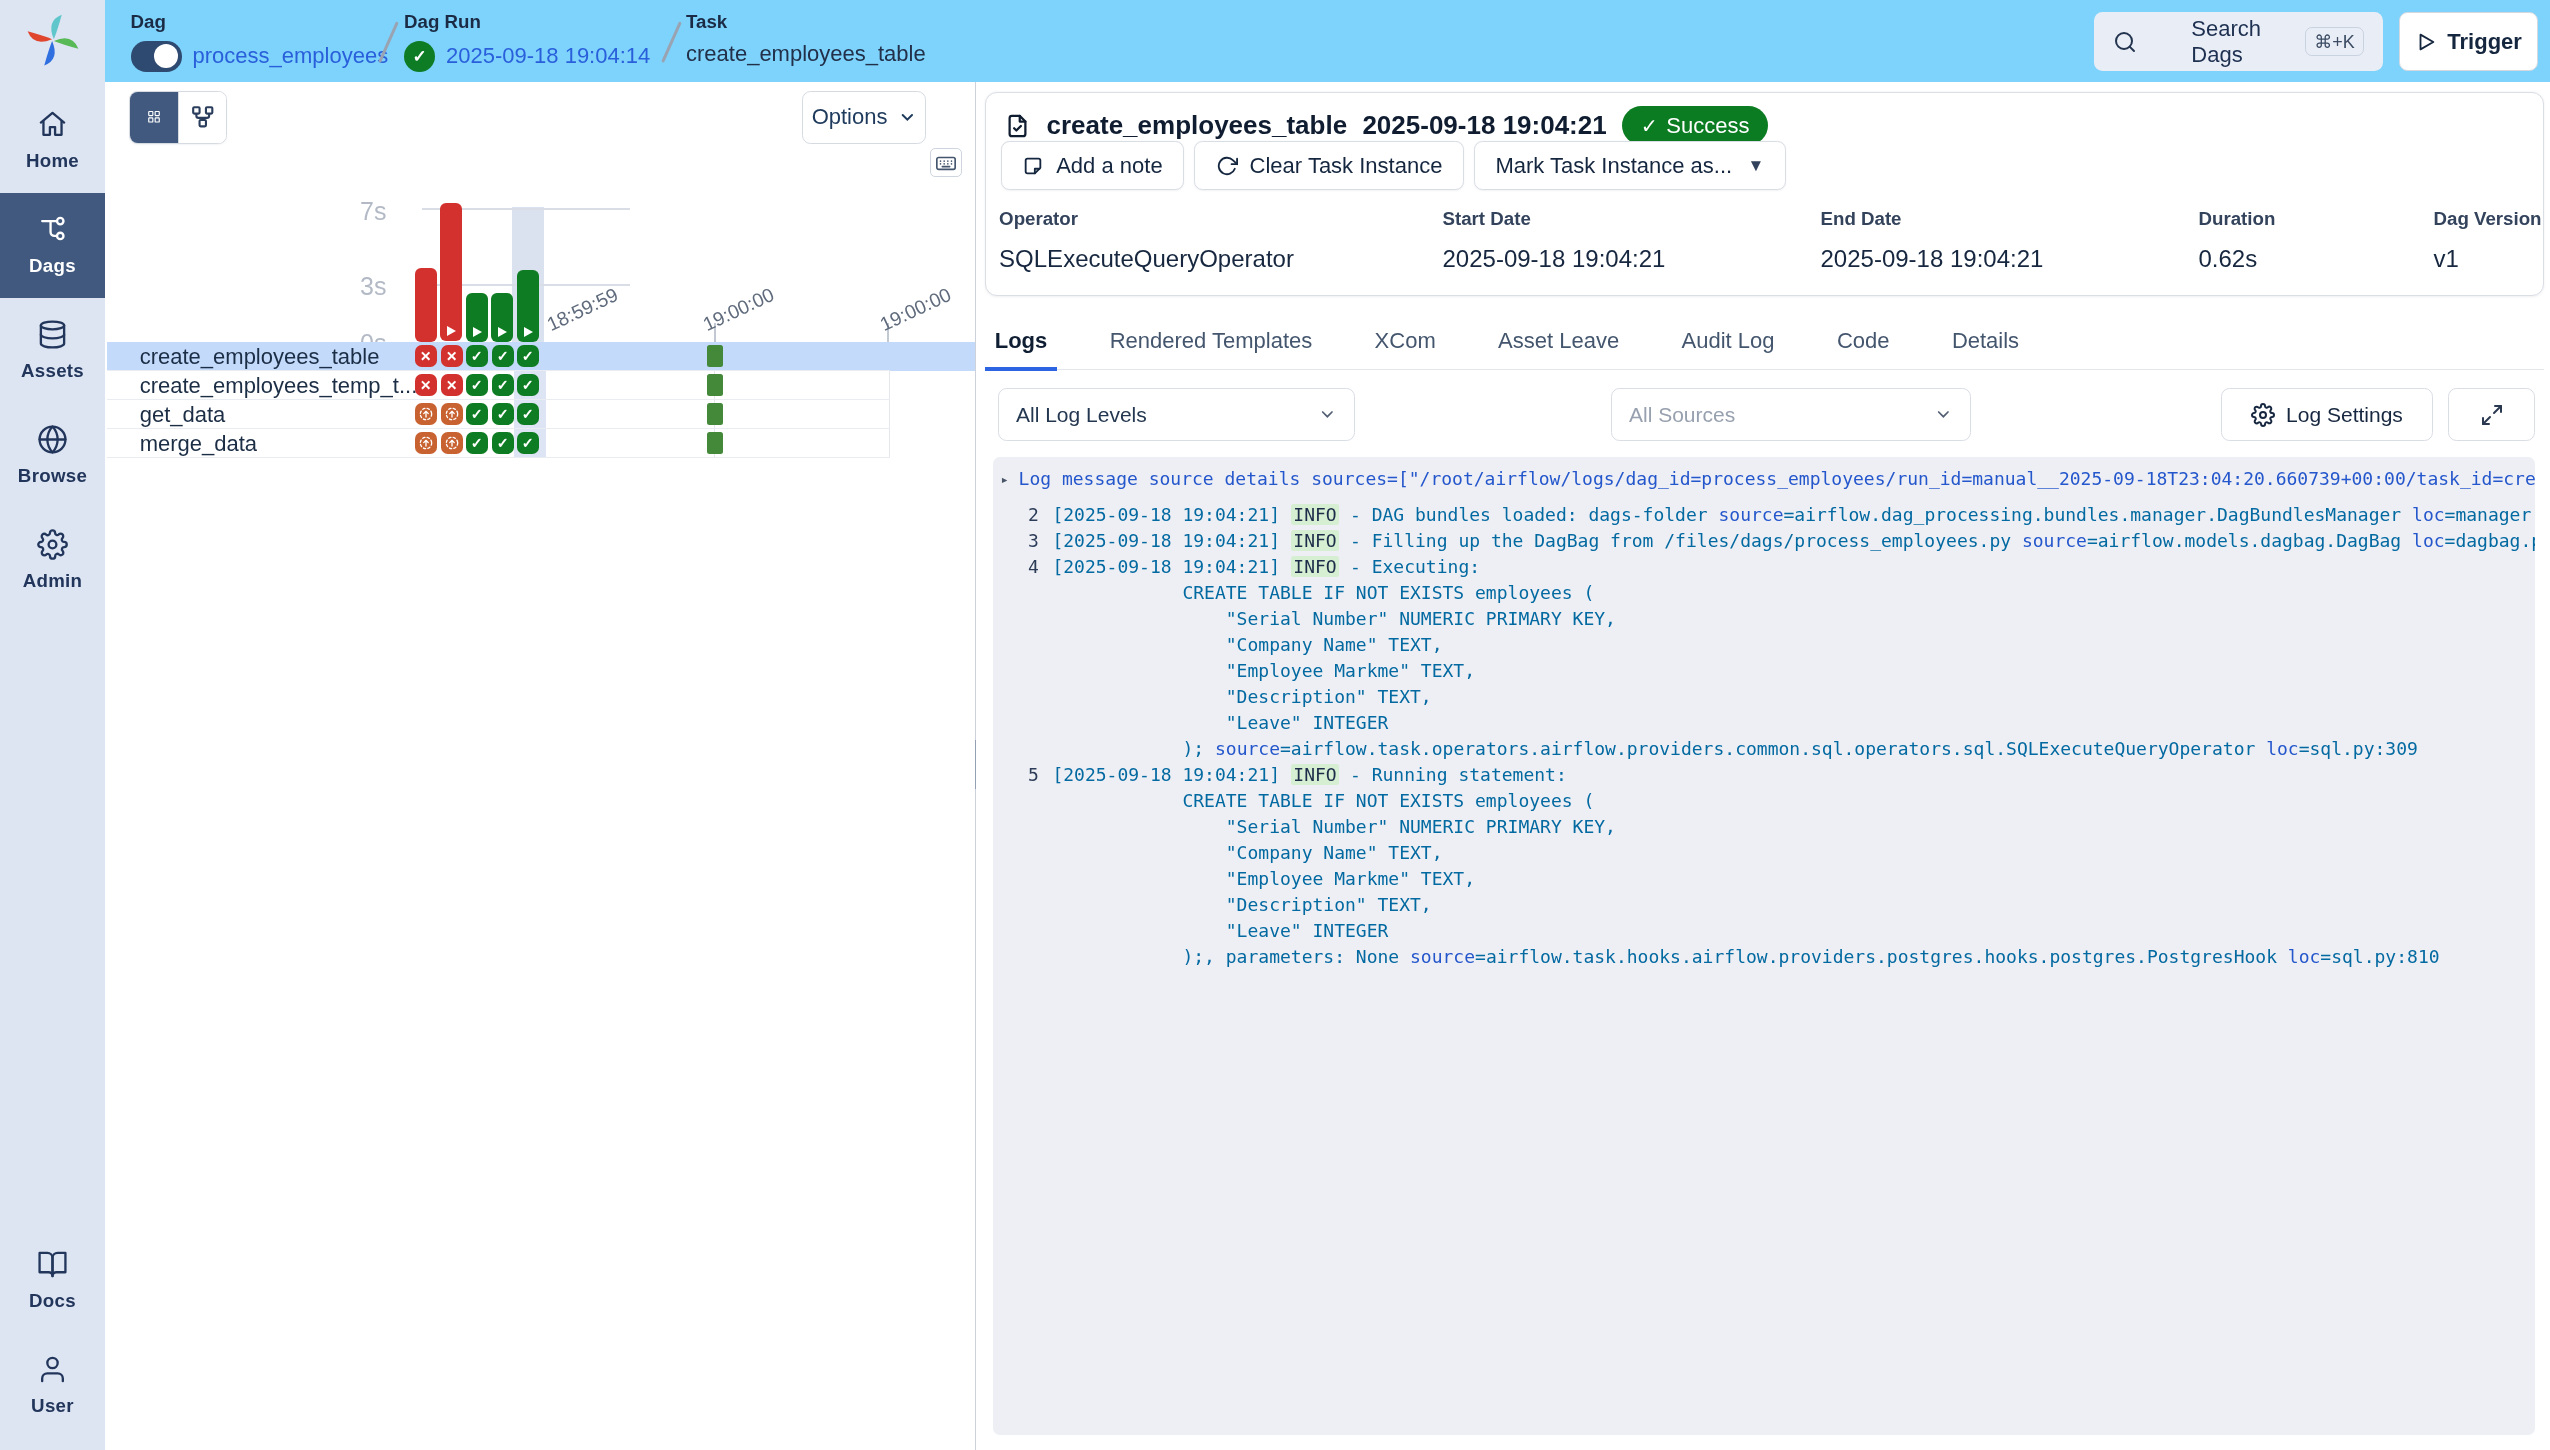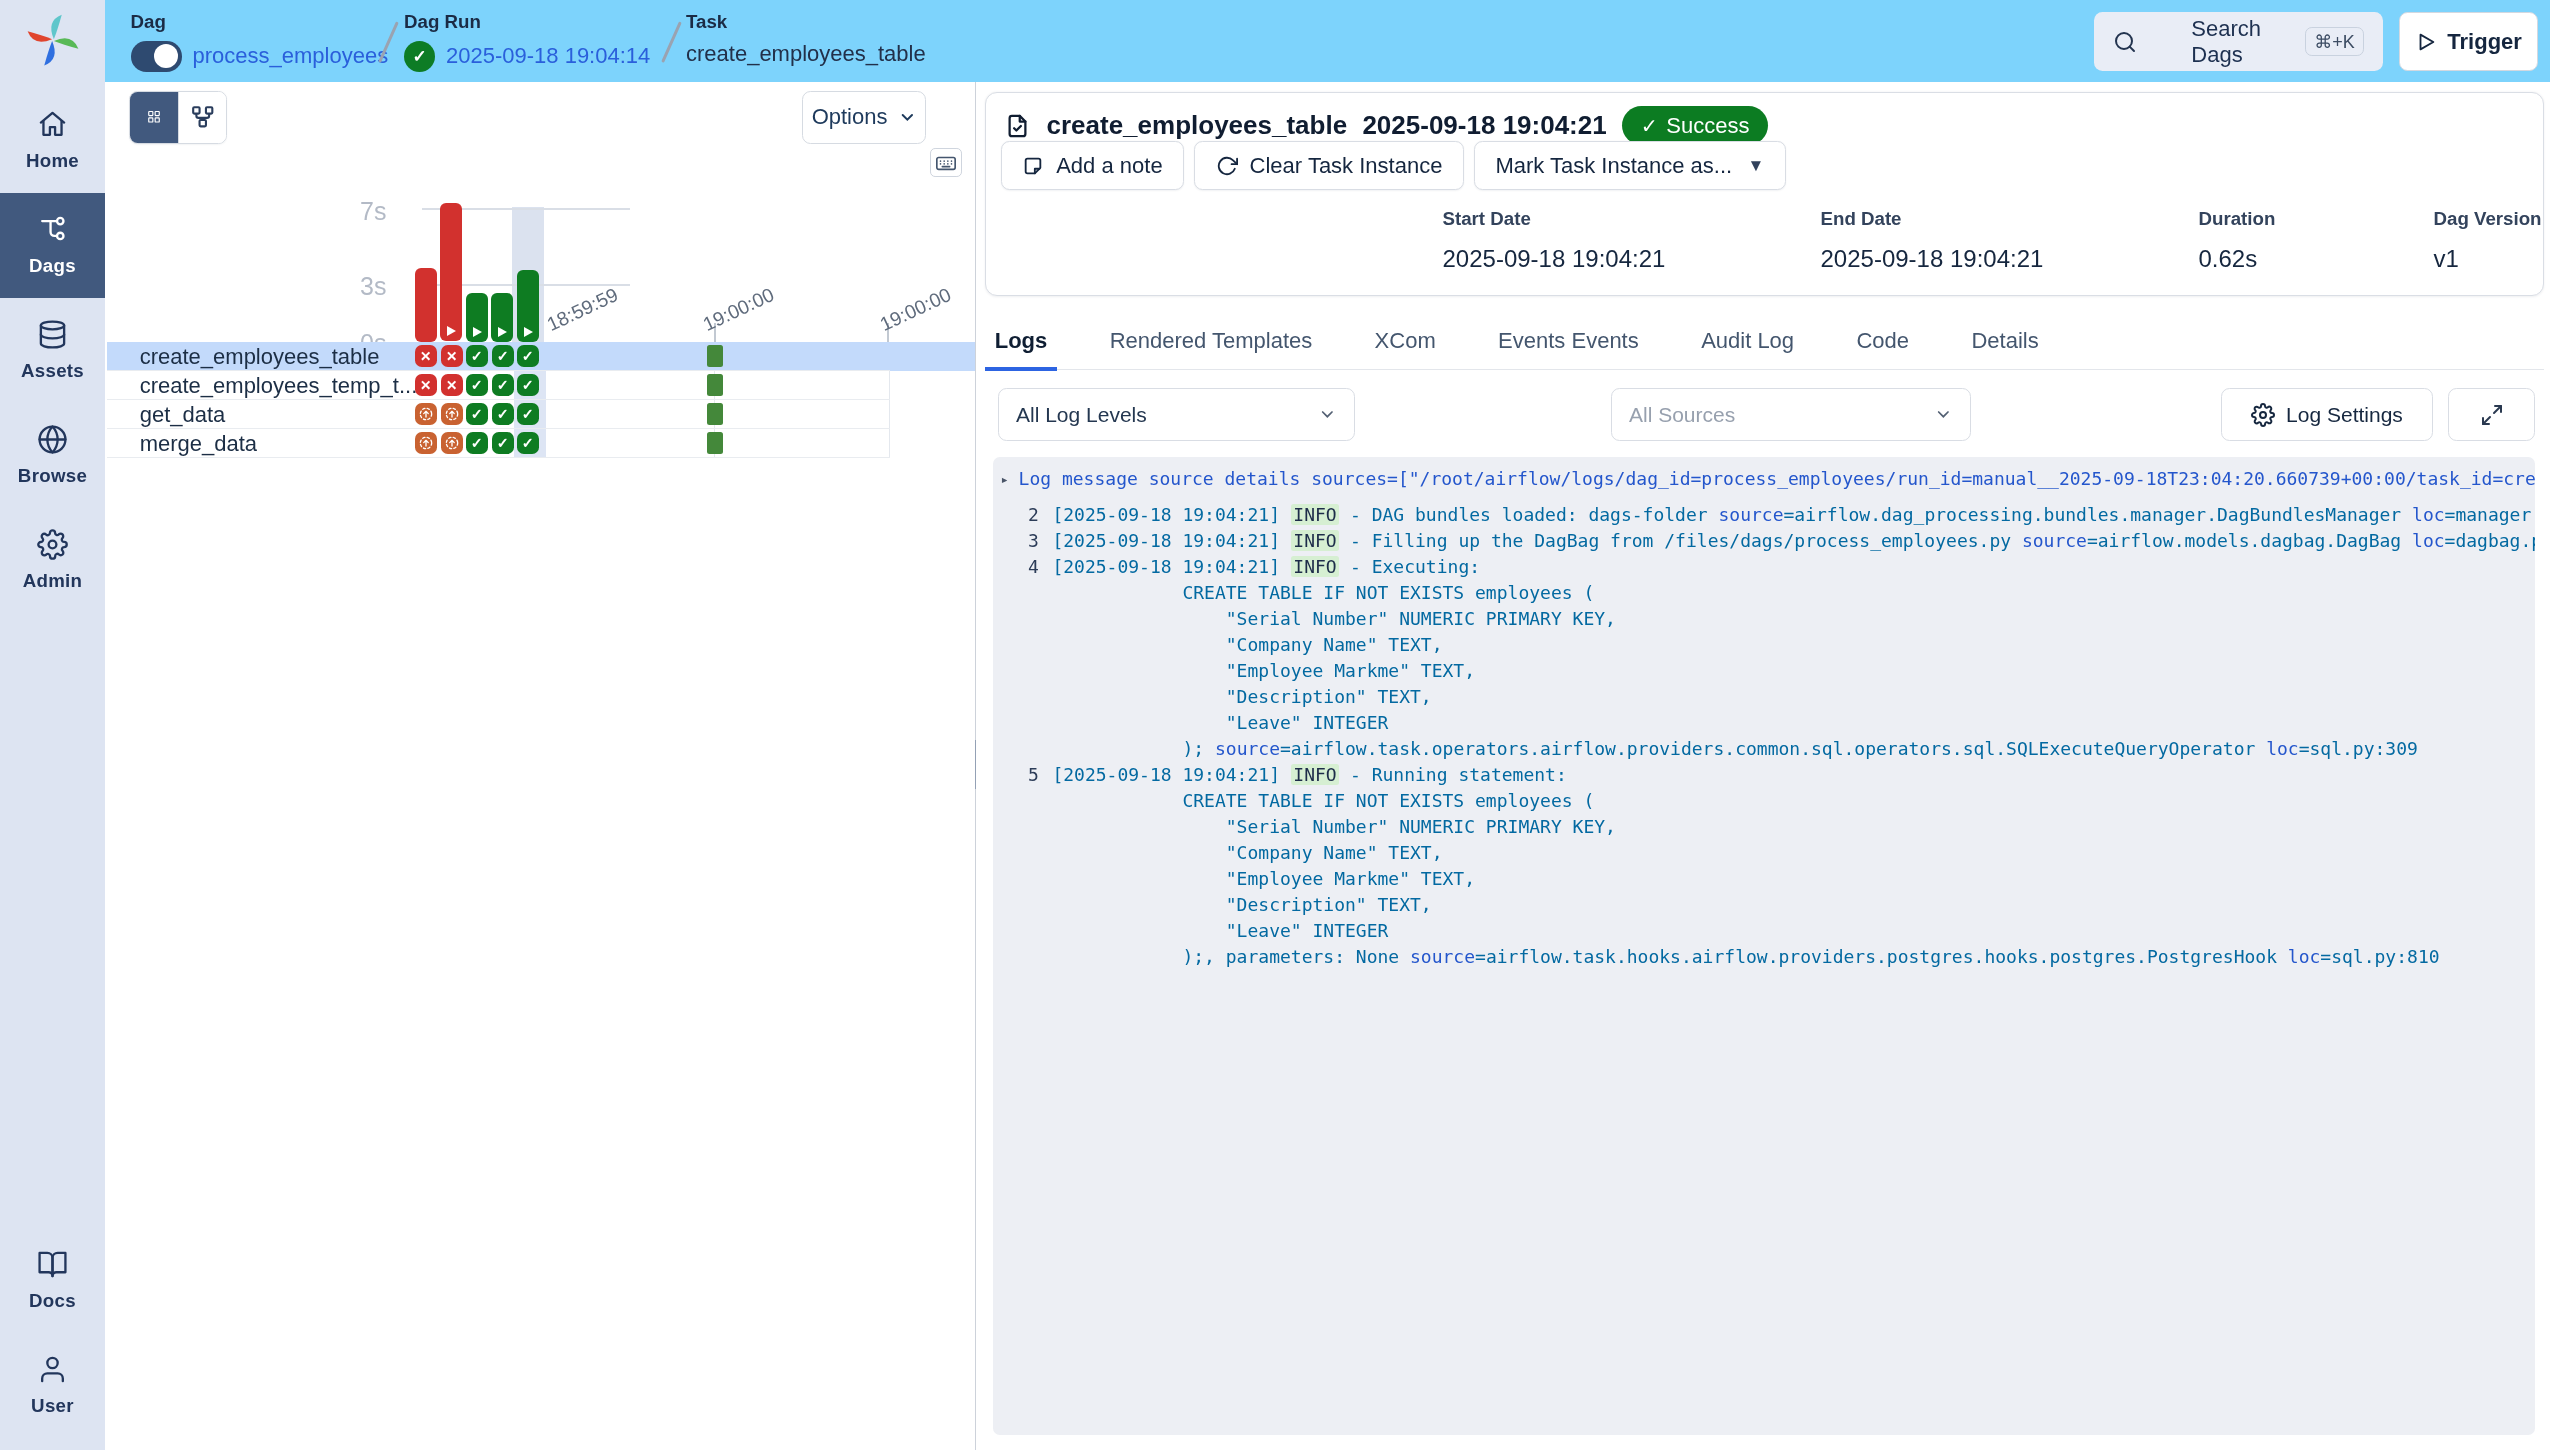--- a/index.html
+++ b/index.html
@@ -433,20 +433,24 @@
               <path d="M20.49 15a9 9 0 1 1-2.12-9.36L23 10"></path>
             </svg>
           <span>Clear Task Instance</span>
         </div>
         <div class="act-btn">
           <span>Mark Task Instance as...</span>
           <span class="caret">▼</span>
         </div>
       </div>
       <div class="meta" id="meta-row">
+          <div class="meta-col" style="left: 13.6px;">
+            <div class="meta-label">Operator</div>
+            <div class="meta-value">SQLExecuteQueryOperator</div>
+          </div>
           <div class="meta-col" style="left: 457px;">
             <div class="meta-label">Start Date</div>
             <div class="meta-value">2025-09-18 19:04:21</div>
           </div>
           <div class="meta-col" style="left: 835px;">
             <div class="meta-label">End Date</div>
             <div class="meta-value">2025-09-18 19:04:21</div>
           </div>
           <div class="meta-col" style="left: 1213px;">
             <div class="meta-label">Duration</div>
@@ -456,21 +460,21 @@
             <div class="meta-label">Dag Version</div>
             <div class="meta-value">v1</div>
           </div>
         </div>
     </div>
 
     <div class="tabs" id="tabs">
         <div class="tab active">Logs</div>
         <div class="tab">Rendered Templates</div>
         <div class="tab">XCom</div>
-        <div class="tab">Events Events</div>
+        <div class="tab">Asset Leave</div>
         <div class="tab">Audit Log</div>
         <div class="tab">Code</div>
         <div class="tab">Details</div>
       </div>
 
     <div class="ctl sel sel-grey" style="left:635px;width:360px">
       <span>All Sources</span>
       <span class="chev">
         <svg viewBox="0 0 24 24" fill="none" stroke="currentColor" stroke-width="2.2" stroke-linecap="round">
             <polyline points="6 9 12 15 18 9"></polyline>

